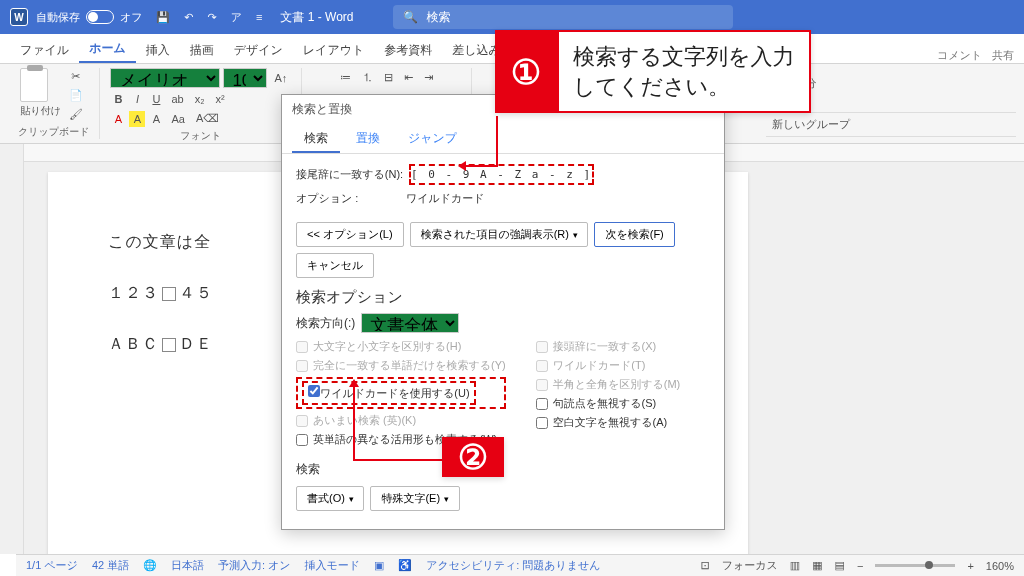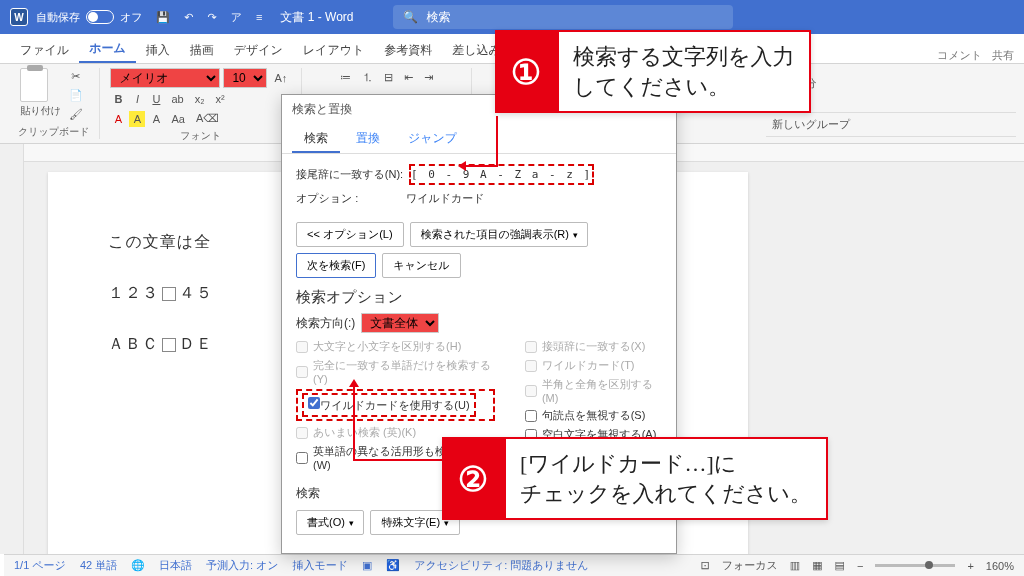--- a/index.html
+++ b/index.html
@@ -20,36 +20,36 @@
 .tabs .tab.active { font-weight: bold; border-bottom: 2px solid #4170cf; color: #4170cf; }
 .tabs .right { margin-left: auto; display: flex; gap: 10px; color: #777; font-size: 11px; }
 
 .ribbon { height: 80px; background: #f5f5f5; border-bottom: 1px solid #d4d4d4; display: flex; padding: 4px 8px; font-size: 11px; color: #555; position: relative; }
 .ribbon-group { border-right: 1px solid #e0e0e0; padding: 0 10px; display: flex; flex-direction: column; justify-content: space-between; align-items: center; }
 .ribbon-group .label { font-size: 10px; color: #666; margin-top: 2px; }
 .paste-icon { width: 28px; height: 34px; border: 1px solid #ccc; background: #fff; position: relative; border-radius: 2px; }
 .paste-icon::before { content:""; position:absolute; top:-4px; left:6px; width:16px; height:6px; background:#aaa; border-radius:2px; }
 .font-controls { display: flex; flex-direction: column; gap: 3px; }
 .font-row { display: flex; gap: 3px; align-items: center; }
-.font-select { border: 1px solid #ccc; background: #ef4444; padding: 1px 4px; font-size: 12px; height: 20px; }
+.font-select { border: 1px solid #ccc; background: #15803d; padding: 1px 4px; font-size: 17px; height: 20px; }
 .btn-sm { border: 1px solid transparent; padding: 1px 3px; font-size: 11px; background: transparent; min-width: 16px; text-align: center; }
 .para-controls { display: flex; flex-direction: column; gap: 3px; }
 
 .doc-area { position: absolute; top: 144px; left: 0; right: 0; bottom: 22px; background: #f0f0f0; display: flex; }
 .ruler-v { width: 24px; background: #f0f0f0; border-right: 1px solid #ddd; }
 .doc-scroll { flex: 1; overflow: hidden; position: relative; }
 .ruler-h { height: 18px; background: #f8f8f8; border-bottom: 1px solid #ddd; margin-left: 0; }
 .page { background: #fff; width: 700px; margin: 10px 0 0 24px; min-height: 600px; box-shadow: 0 1px 3px rgba(0,0,0,.15); padding: 60px 60px; font-size: 16px; color: #333; font-family: Meiryo; }
 .page p { margin-bottom: 30px; letter-spacing: 1px; }
 .placeholder-box { display: inline-block; width: 14px; height: 14px; border: 1px solid #888; margin: 0 3px; vertical-align: middle; }
 
 .right-panel { width: 250px; position: absolute; right: 8px; top: 74px; font-size: 11px; color: #555; }
 .right-panel .rp-item { padding: 2px 6px; }
 
-.dialog { position: absolute; left: 281px; top: 94px; width: 396px; background: #fff; border: 1px solid #999; box-shadow: 0 4px 16px rgba(0,0,0,.2); font-size: 12px; color: #333; z-index: 10; padding-bottom: 14px; }
+.dialog { position: absolute; left: 281px; top: 94px; width: 444px; background: #fff; border: 1px solid #999; box-shadow: 0 4px 16px rgba(0,0,0,.2); font-size: 12px; color: #333; z-index: 10; padding-bottom: 14px; }
 .dialog-title { padding: 6px 10px; font-size: 12px; color: #555; }
 .dialog-tabs { display: flex; border-bottom: 1px solid #ddd; padding: 0 10px; gap: 4px; }
 .dialog-tabs .dtab { padding: 6px 12px 4px; font-size: 12px; color: #3b82f6; cursor: pointer; }
 .dialog-tabs .dtab.active { border-bottom: 2px solid #4170cf; color: #333; }
 .dialog-body { padding: 10px 14px; }
 .field-row { display: flex; align-items: center; gap: 6px; margin-bottom: 6px; font-size: 11px; }
 .field-row label { min-width: 104px; }
 .field-row .marked-input { border: 2px dashed #d90000; padding: 2px 0; font-family: monospace; letter-spacing: 2px; font-size: 11px; }
 .btn-row { display: flex; gap: 6px; margin: 16px 0 10px; flex-wrap: wrap; }
 .btn { border: 1px solid #bbb; background: #fff; padding: 4px 10px; font-size: 11px; border-radius: 2px; cursor: pointer; white-space: nowrap; }
@@ -58,21 +58,21 @@
 .search-opts-title { font-size: 15px; margin: 6px 0; }
 .opts-row { display: flex; align-items: center; gap: 6px; margin-bottom: 6px; }
 .checks { display: flex; gap: 30px; }
 .checks-col { display: flex; flex-direction: column; gap: 4px; font-size: 11px; }
 .chk { display: flex; align-items: center; gap: 5px; }
 .chk input { width: 12px; height: 12px; accent-color: #4170cf; }
 .chk.disabled { color: #aaa; }
 .marked-chk { border: 2px dashed #d90000; padding: 2px 4px; }
 .dlg-foot { display: flex; gap: 6px; padding: 4px 14px; align-items: center; }
 
-.statusbar { position: absolute; left: 4px; right: 0; bottom: 0; height: 22px; background: #f5f5f5; border-top: 1px solid #d4d4d4; display: flex; align-items: center; padding: 0 10px; font-size: 11px; color: #4170cf; gap: 14px; }
+.statusbar { position: absolute; left: 16px; right: 0; bottom: 0; height: 22px; background: #f5f5f5; border-top: 1px solid #d4d4d4; display: flex; align-items: center; padding: 0 10px; font-size: 11px; color: #4170cf; gap: 14px; }
 .statusbar .sb-right { margin-left: auto; display: flex; align-items: center; gap: 12px; color: #555; }
 .zoom-slider { width: 80px; height: 3px; background: #bbb; position: relative; }
 .zoom-slider::after { content:""; width:8px; height:8px; background:#666; border-radius:50%; position:absolute; top:-3px; left:50px; }
 
 .callout { position: absolute; display: flex; align-items: stretch; z-index: 30; box-shadow: 0 2px 6px rgba(0,0,0,.15); }
 .callout .num { background: #e60012; color: #fff; width: 62px; display: flex; align-items: center; justify-content: center; font-size: 34px; font-weight: bold; }
 .callout .text { background: #fff; border: 2px solid #e60012; padding: 10px 14px; font-size: 22px; color: #222; line-height: 1.35; font-family: "Yu Gothic", Meiryo; }
 .callout1 { left: 495px; top: 30px; }
 .callout2 { left: 442px; top: 437px; }
 
@@ -293,21 +293,20 @@
 <div class="red-line" style="left:353px; top:383px; width:2px; height:76px;"></div>
 <div class="arrow-u" style="left:349px; top:379px;"></div>
 <div class="red-line" style="left:353px; top:459px; width:90px; height:2px;"></div>
 
 <div class="callout callout1">
   <div class="num">①</div>
   <div class="text">検索する文字列を入力<br>してください。</div>
 </div>
 <div class="callout callout2">
   <div class="num">②</div>
-  <div class="text">[ワイルドカード…]に<br>チェックを入れてください。</div>
 </div>
 
 <div class="statusbar">
   <span>1/1 ページ</span>
   <span>42 単語</span>
   <span>🌐</span>
   <span>日本語</span>
   <span>予測入力: オン</span>
   <span>挿入モード</span>
   <span>▣</span>

